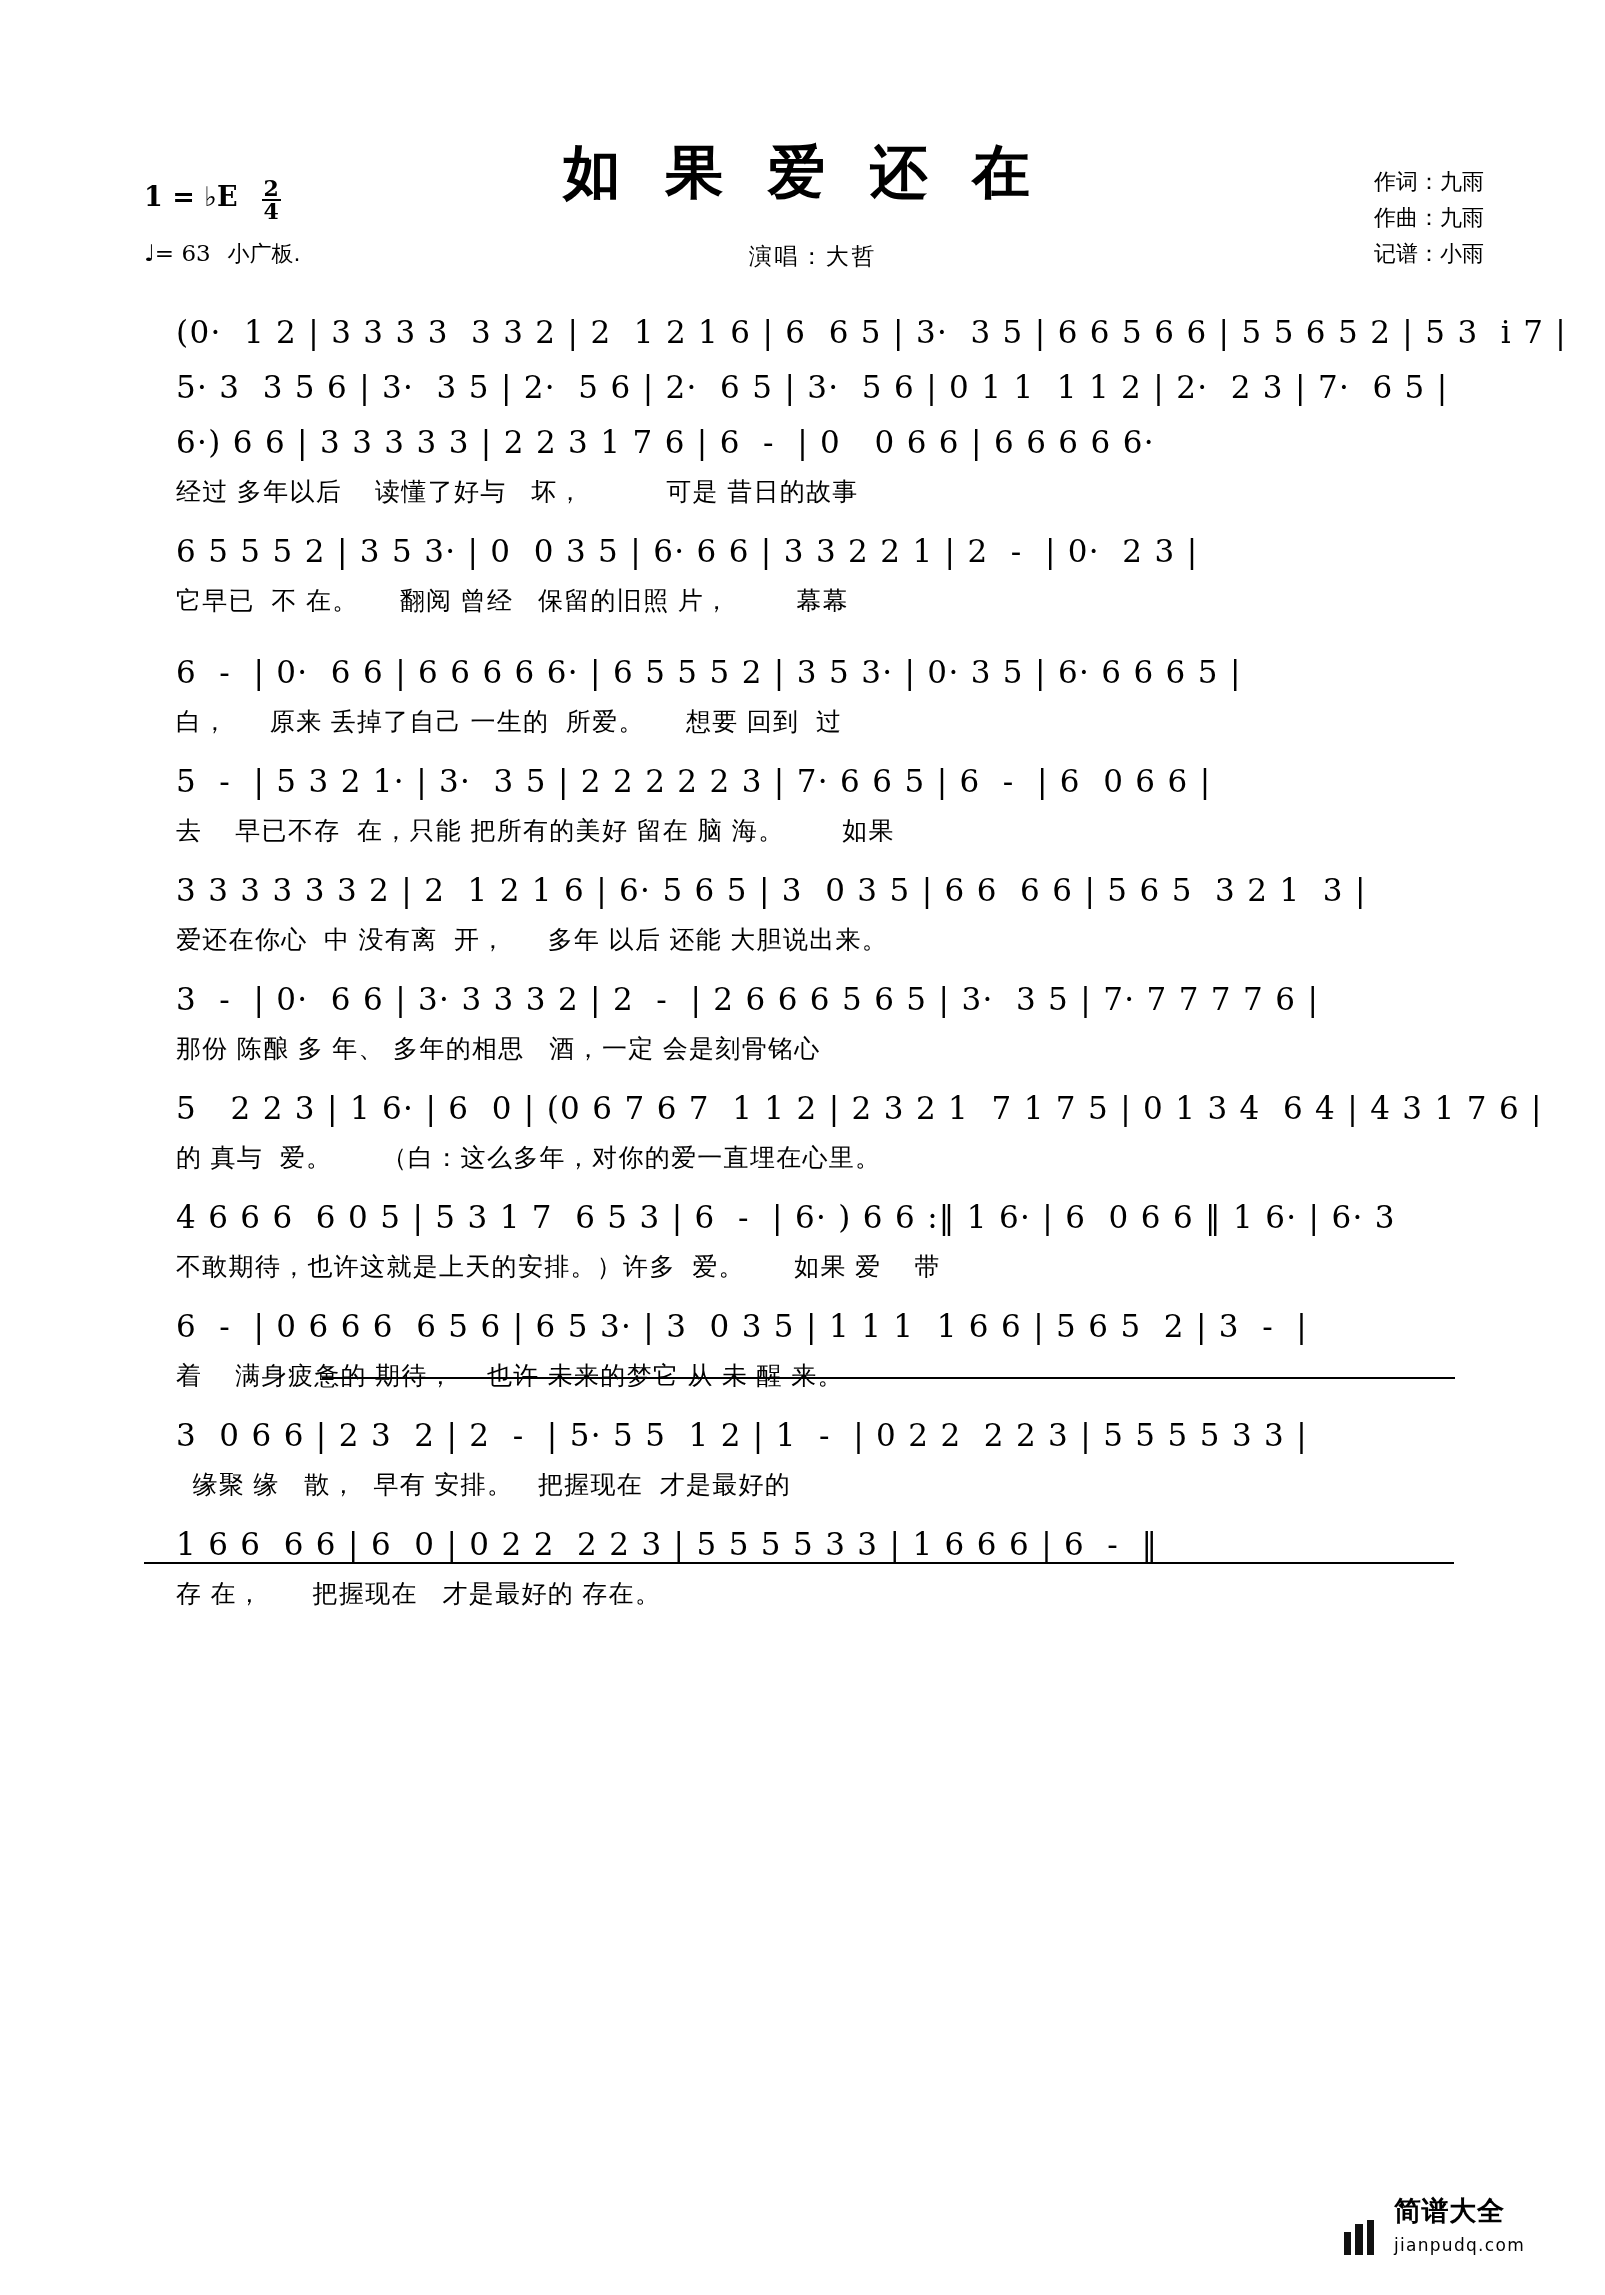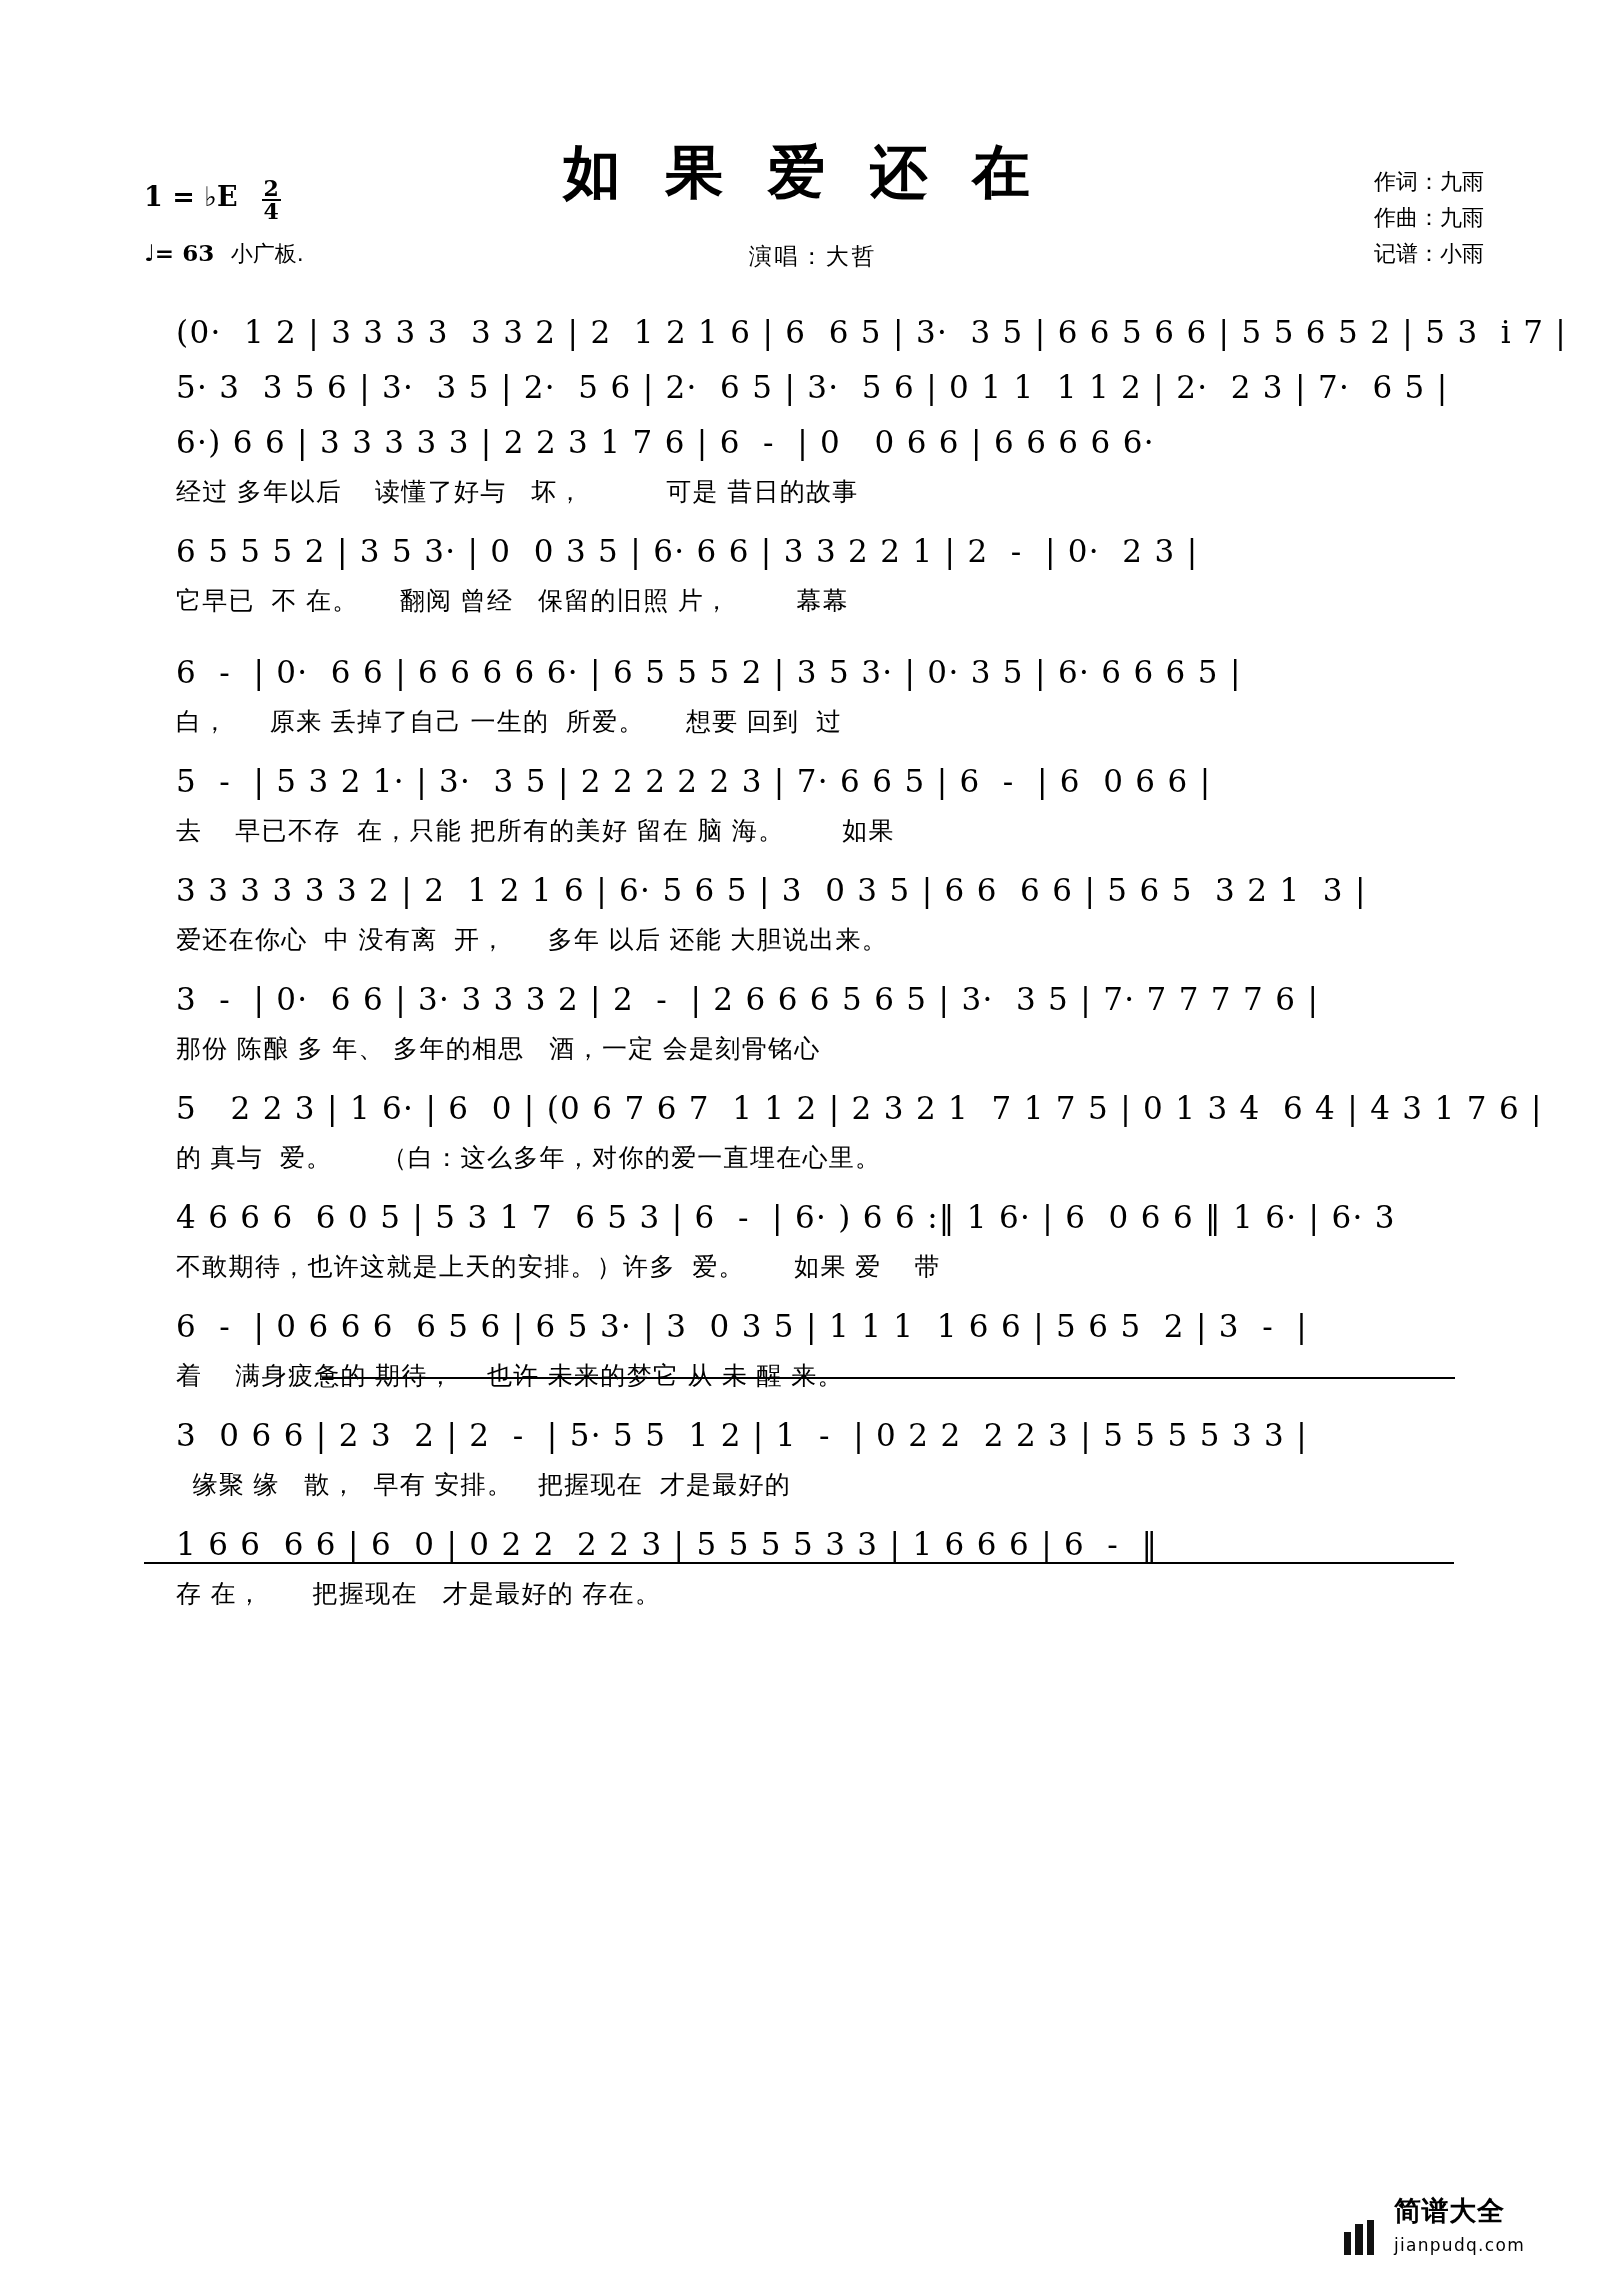--- a/index.html
+++ b/index.html
@@ -81,21 +81,21 @@
     position: relative;
     top: -2.7px;
   }
   .meter .num { display: block; border-bottom: 2px solid #000; padding: 0 2px;}
   .meter .den { display: block; padding: 0 2px;}
   .keyline2 {
     margin-top: 14.7px;
     font-size: 23px;
     font-weight: normal;
   }
-  .keyline2 .tempo { font-weight: bold; font-family: "DejaVu Serif", serif;}
+  .keyline2 .tempo { font-weight: normal; font-family: "DejaVu Serif", serif;}
   .keyline2 .style { font-size: 22px; margin-left: 9.4px; font-family: "DejaVu Sans", sans-serif;}
 
   
   .body {
     position: absolute;
     left: 0;
     top: 305px;
     width: 1605px;
     padding-left: 32px;
   }

